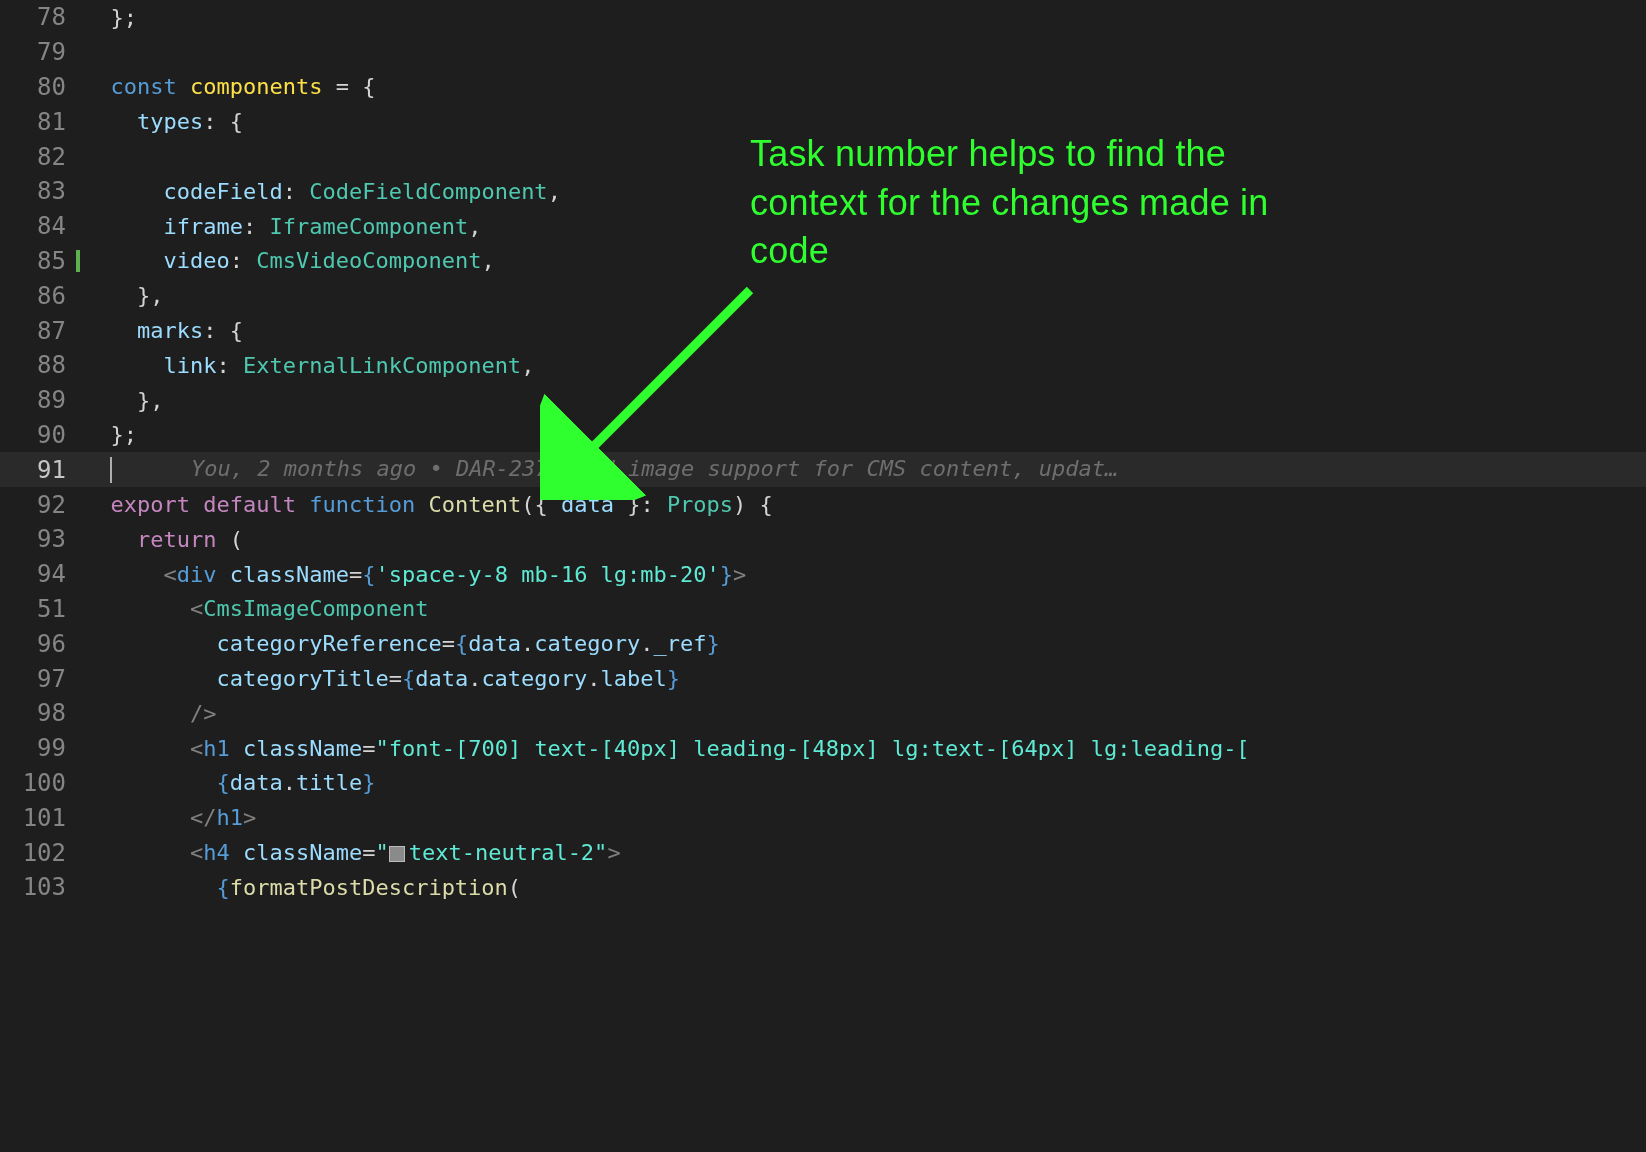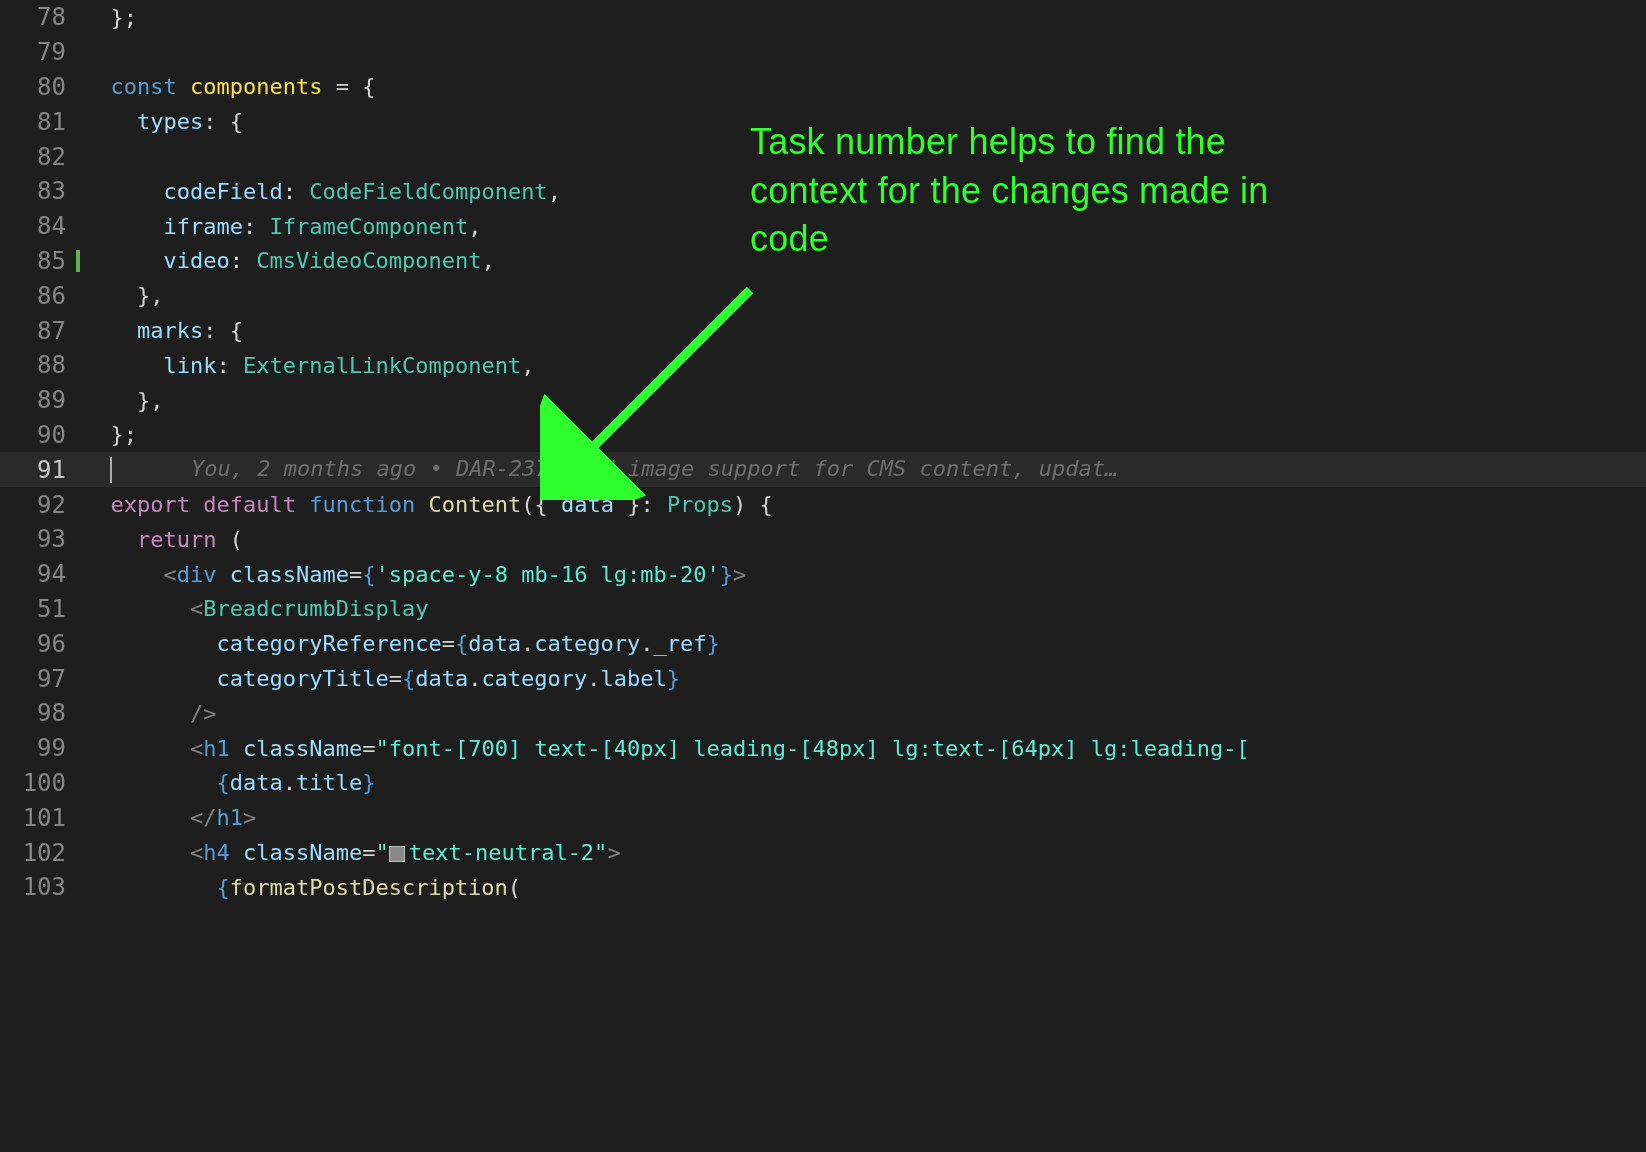--- a/index.html
+++ b/index.html
@@ -79,21 +79,21 @@
     background: #8a8a8a;
     border: 1px solid #bbb;
     vertical-align: middle;
     margin-right: 4px;
   }
 
   
   .annotation {
     position: absolute;
     left: 750px;
-    top: 118px;
+    top: 130px;
     color: #2fff2f;
     font-family: -apple-system, "Helvetica Neue", Arial, sans-serif;
     font-size: 36px;
     line-height: 1.35;
     width: 520px;
     font-weight: 400;
     letter-spacing: 0.2px;
   }
   .arrow {
     position: absolute;
@@ -119,21 +119,21 @@
       <div class="line"><div class="gutter mod">85</div><div class="code"><span class="pun">      </span><span class="prop">video</span><span class="pun">:</span><span class="pun"> </span><span class="type">CmsVideoComponent</span><span class="pun">,</span></div></div>
       <div class="line"><div class="gutter">86</div><div class="code"><span class="pun">    </span><span class="pun">},</span></div></div>
       <div class="line"><div class="gutter">87</div><div class="code"><span class="pun">    </span><span class="prop">marks</span><span class="pun">:</span><span class="pun"> {</span></div></div>
       <div class="line"><div class="gutter">88</div><div class="code"><span class="pun">      </span><span class="prop">link</span><span class="pun">:</span><span class="pun"> </span><span class="type">ExternalLinkComponent</span><span class="pun">,</span></div></div>
       <div class="line"><div class="gutter">89</div><div class="code"><span class="pun">    </span><span class="pun">},</span></div></div>
       <div class="line"><div class="gutter">90</div><div class="code"><span class="pun">  </span><span class="pun">};</span></div></div>
       <div class="line current-line"><div class="gutter">91</div><div class="code"><span>  </span><span class="cursor"></span><span>      </span><span class="blame">You, 2 months ago • DAR-237: add image support for CMS content, updat…</span></div></div>
       <div class="line"><div class="gutter">92</div><div class="code"><span class="pun">  </span><span class="kw">export</span><span class="pun"> </span><span class="kw">default</span><span class="pun"> </span><span class="kw2">function</span><span class="pun"> </span><span class="fn">Content</span><span class="pun">(</span><span class="pun">{</span><span class="pun"> </span><span class="prop">data</span><span class="pun"> </span><span class="pun">}</span><span class="pun">:</span><span class="pun"> </span><span class="type">Props</span><span class="pun">)</span><span class="pun"> {</span></div></div>
       <div class="line"><div class="gutter">93</div><div class="code"><span class="pun">    </span><span class="kw">return</span><span class="pun"> (</span></div></div>
       <div class="line"><div class="gutter">94</div><div class="code"><span class="pun">      </span><span class="ang">&lt;</span><span class="kw2">div</span><span class="pun"> </span><span class="prop">className</span><span class="pun">=</span><span class="kw2">{</span><span class="str">'space-y-8 mb-16 lg:mb-20'</span><span class="kw2">}</span><span class="ang">&gt;</span></div></div>
-      <div class="line"><div class="gutter">51</div><div class="code"><span class="pun">        </span><span class="ang">&lt;</span><span class="type">BreadcrumbDisplay</span></div></div>
+      <div class="line"><div class="gutter">51</div><div class="code"><span class="pun">        </span><span class="ang">&lt;</span><span class="type">CmsImageComponent</span></div></div>
       <div class="line"><div class="gutter">96</div><div class="code"><span class="pun">          </span><span class="prop">categoryReference</span><span class="pun">=</span><span class="kw2">{</span><span class="prop">data</span><span class="pun">.</span><span class="prop">category</span><span class="pun">.</span><span class="prop">_ref</span><span class="kw2">}</span></div></div>
       <div class="line"><div class="gutter">97</div><div class="code"><span class="pun">          </span><span class="prop">categoryTitle</span><span class="pun">=</span><span class="kw2">{</span><span class="prop">data</span><span class="pun">.</span><span class="prop">category</span><span class="pun">.</span><span class="prop">label</span><span class="kw2">}</span></div></div>
       <div class="line"><div class="gutter">98</div><div class="code"><span class="pun">        </span><span class="ang">/&gt;</span></div></div>
       <div class="line"><div class="gutter">99</div><div class="code"><span class="pun">        </span><span class="ang">&lt;</span><span class="kw2">h1</span><span class="pun"> </span><span class="prop">className</span><span class="pun">=</span><span class="str">"font-[700] text-[40px] leading-[48px] lg:text-[64px] lg:leading-[</span></div></div>
       <div class="line"><div class="gutter">100</div><div class="code"><span class="pun">          </span><span class="kw2">{</span><span class="prop">data</span><span class="pun">.</span><span class="prop">title</span><span class="kw2">}</span></div></div>
       <div class="line"><div class="gutter">101</div><div class="code"><span class="pun">        </span><span class="ang">&lt;/</span><span class="kw2">h1</span><span class="ang">&gt;</span></div></div>
       <div class="line"><div class="gutter">102</div><div class="code"><span class="pun">        </span><span class="ang">&lt;</span><span class="kw2">h4</span><span class="pun"> </span><span class="prop">className</span><span class="pun">=</span><span class="str">"</span><span class="colorbox"></span><span class="str">text-neutral-2"</span><span class="ang">&gt;</span></div></div>
       <div class="line"><div class="gutter">103</div><div class="code"><span class="pun">          </span><span class="kw2">{</span><span class="fn">formatPostDescription</span><span class="pun">(</span></div></div>
     </div>
 

